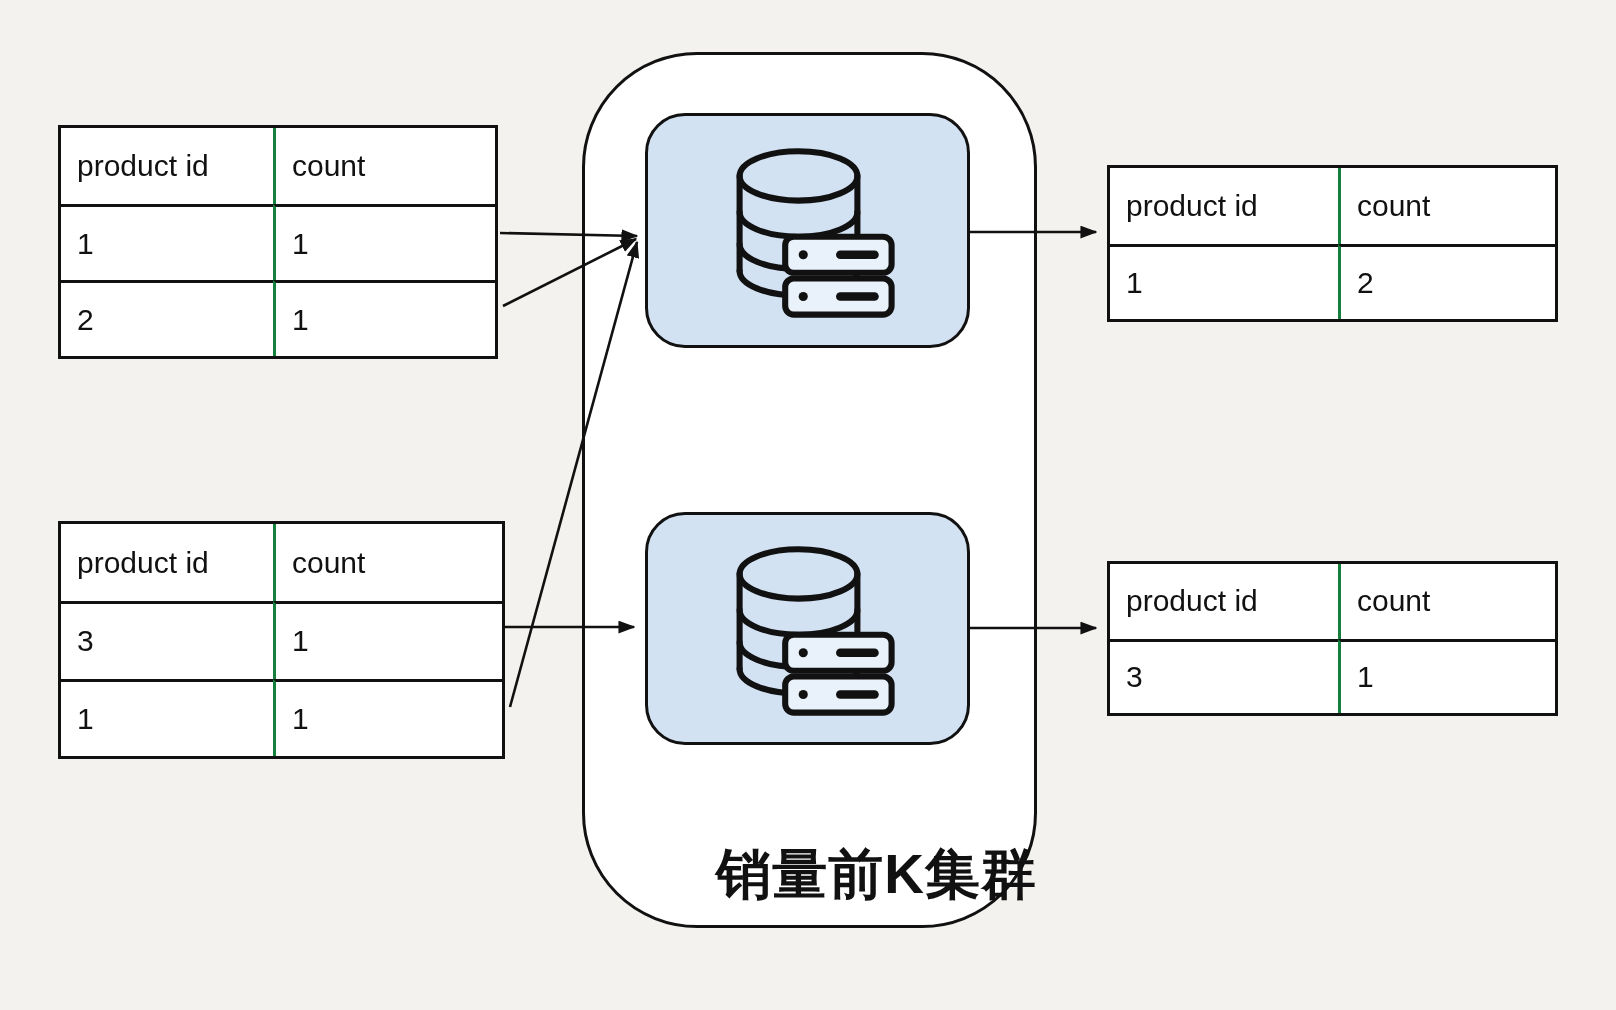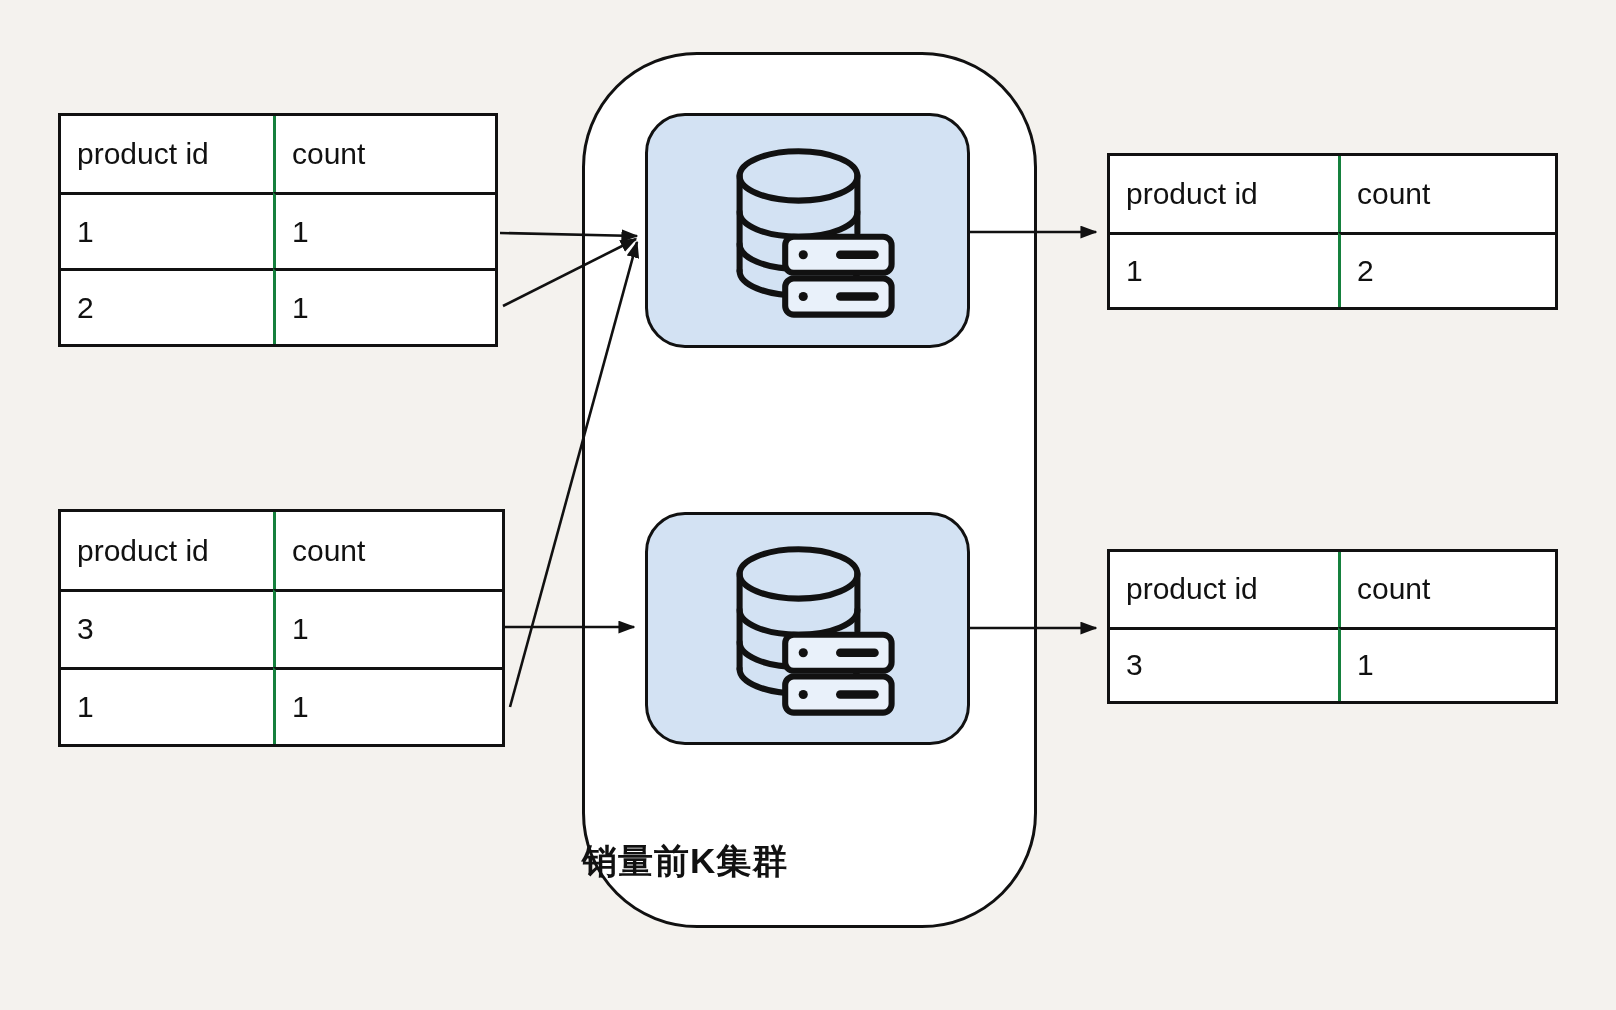--- a/index.html
+++ b/index.html
@@ -19,22 +19,22 @@
     position:absolute;
     left:582px;top:52px;width:455px;height:876px;
     background:#ffffff;
     border:3px solid #111111;
     border-radius:115px;
     box-sizing:border-box;
   }
   .cluster-label{
     position:absolute;
     left:582px;top:838px;width:455px;
-    text-align:left;
-    font-size:35px;
+    text-align:right;
+    font-size:55px;
     font-weight:600;
     color:#111111;
     letter-spacing:1px;
   }
 
   
   .node{
     position:absolute;
     width:325px;
     background:#d3e2f3;
@@ -48,20 +48,21 @@
 
   
   .tbl{
     position:absolute;
     background:#ffffff;
     border:3px solid #111111;
     box-sizing:border-box;
     display:grid;
     font-size:30px;
     color:#111111;
+    margin-top:12px;
   }
   .t-in-top   {left:58px;  top:113px; width:440px; height:234px; grid-template-columns:212px 1fr; grid-template-rows:repeat(3,1fr);}
   .t-in-bot   {left:58px;  top:509px; width:447px; height:238px; grid-template-columns:212px 1fr; grid-template-rows:repeat(3,1fr);}
   .t-out-top  {left:1107px;top:153px; width:451px; height:157px; grid-template-columns:228px 1fr; grid-template-rows:repeat(2,1fr);}
   .t-out-bot  {left:1107px;top:549px; width:451px; height:155px; grid-template-columns:228px 1fr; grid-template-rows:repeat(2,1fr);}
   .cell{
     display:flex;align-items:center;
     padding-left:16px;
     box-sizing:border-box;
     overflow:hidden;

